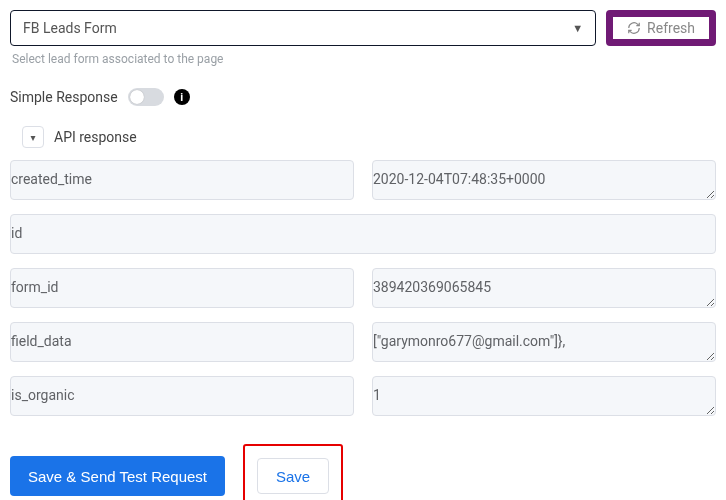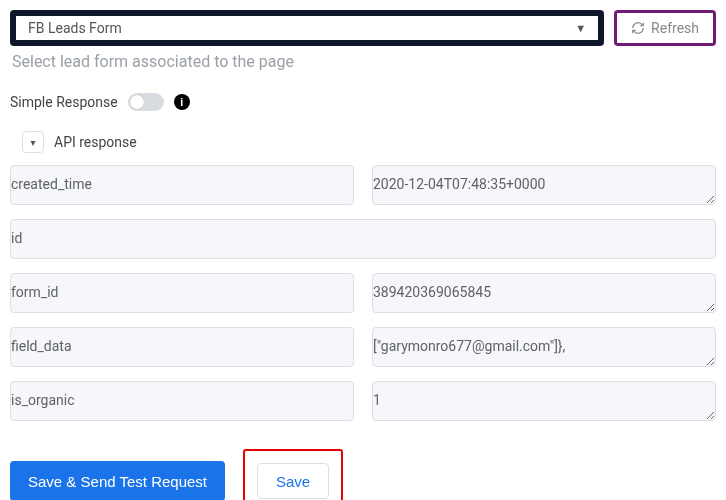--- a/index.html
+++ b/index.html
@@ -12,49 +12,49 @@
     background: #fff;
     width: 726px;
   }
   .top-row {
     display: flex;
     gap: 10px;
     align-items: stretch;
   }
   .dropdown {
     flex: 1;
-    border: 6px solid #0f172a;
+    border: 1px solid #0f172a;
     border-radius: 4px;
     height: 36px;
     display: flex;
     align-items: center;
     justify-content: space-between;
     padding: 0 12px;
     color: #555;
     background: #fff;
   }
   .dropdown .caret {
     font-size: 11px;
     color: #555;
   }
   .refresh-btn {
-    border: 3px solid #701a75;
+    border: 7px solid #701a75;
     border-radius: 4px;
     height: 36px;
     display: flex;
     align-items: center;
     gap: 6px;
     padding: 0 14px;
     color: #888;
     background: #fff;
     cursor: pointer;
   }
   .refresh-btn svg { width: 14px; height: 14px; }
   .helper {
-    font-size: 16px;
+    font-size: 12px;
     color: #9aa0a6;
     margin: 6px 2px 22px;
   }
   .simple-row {
     display: flex;
     align-items: center;
     gap: 10px;
     margin-bottom: 20px;
     margin-top: 8px;
   }

